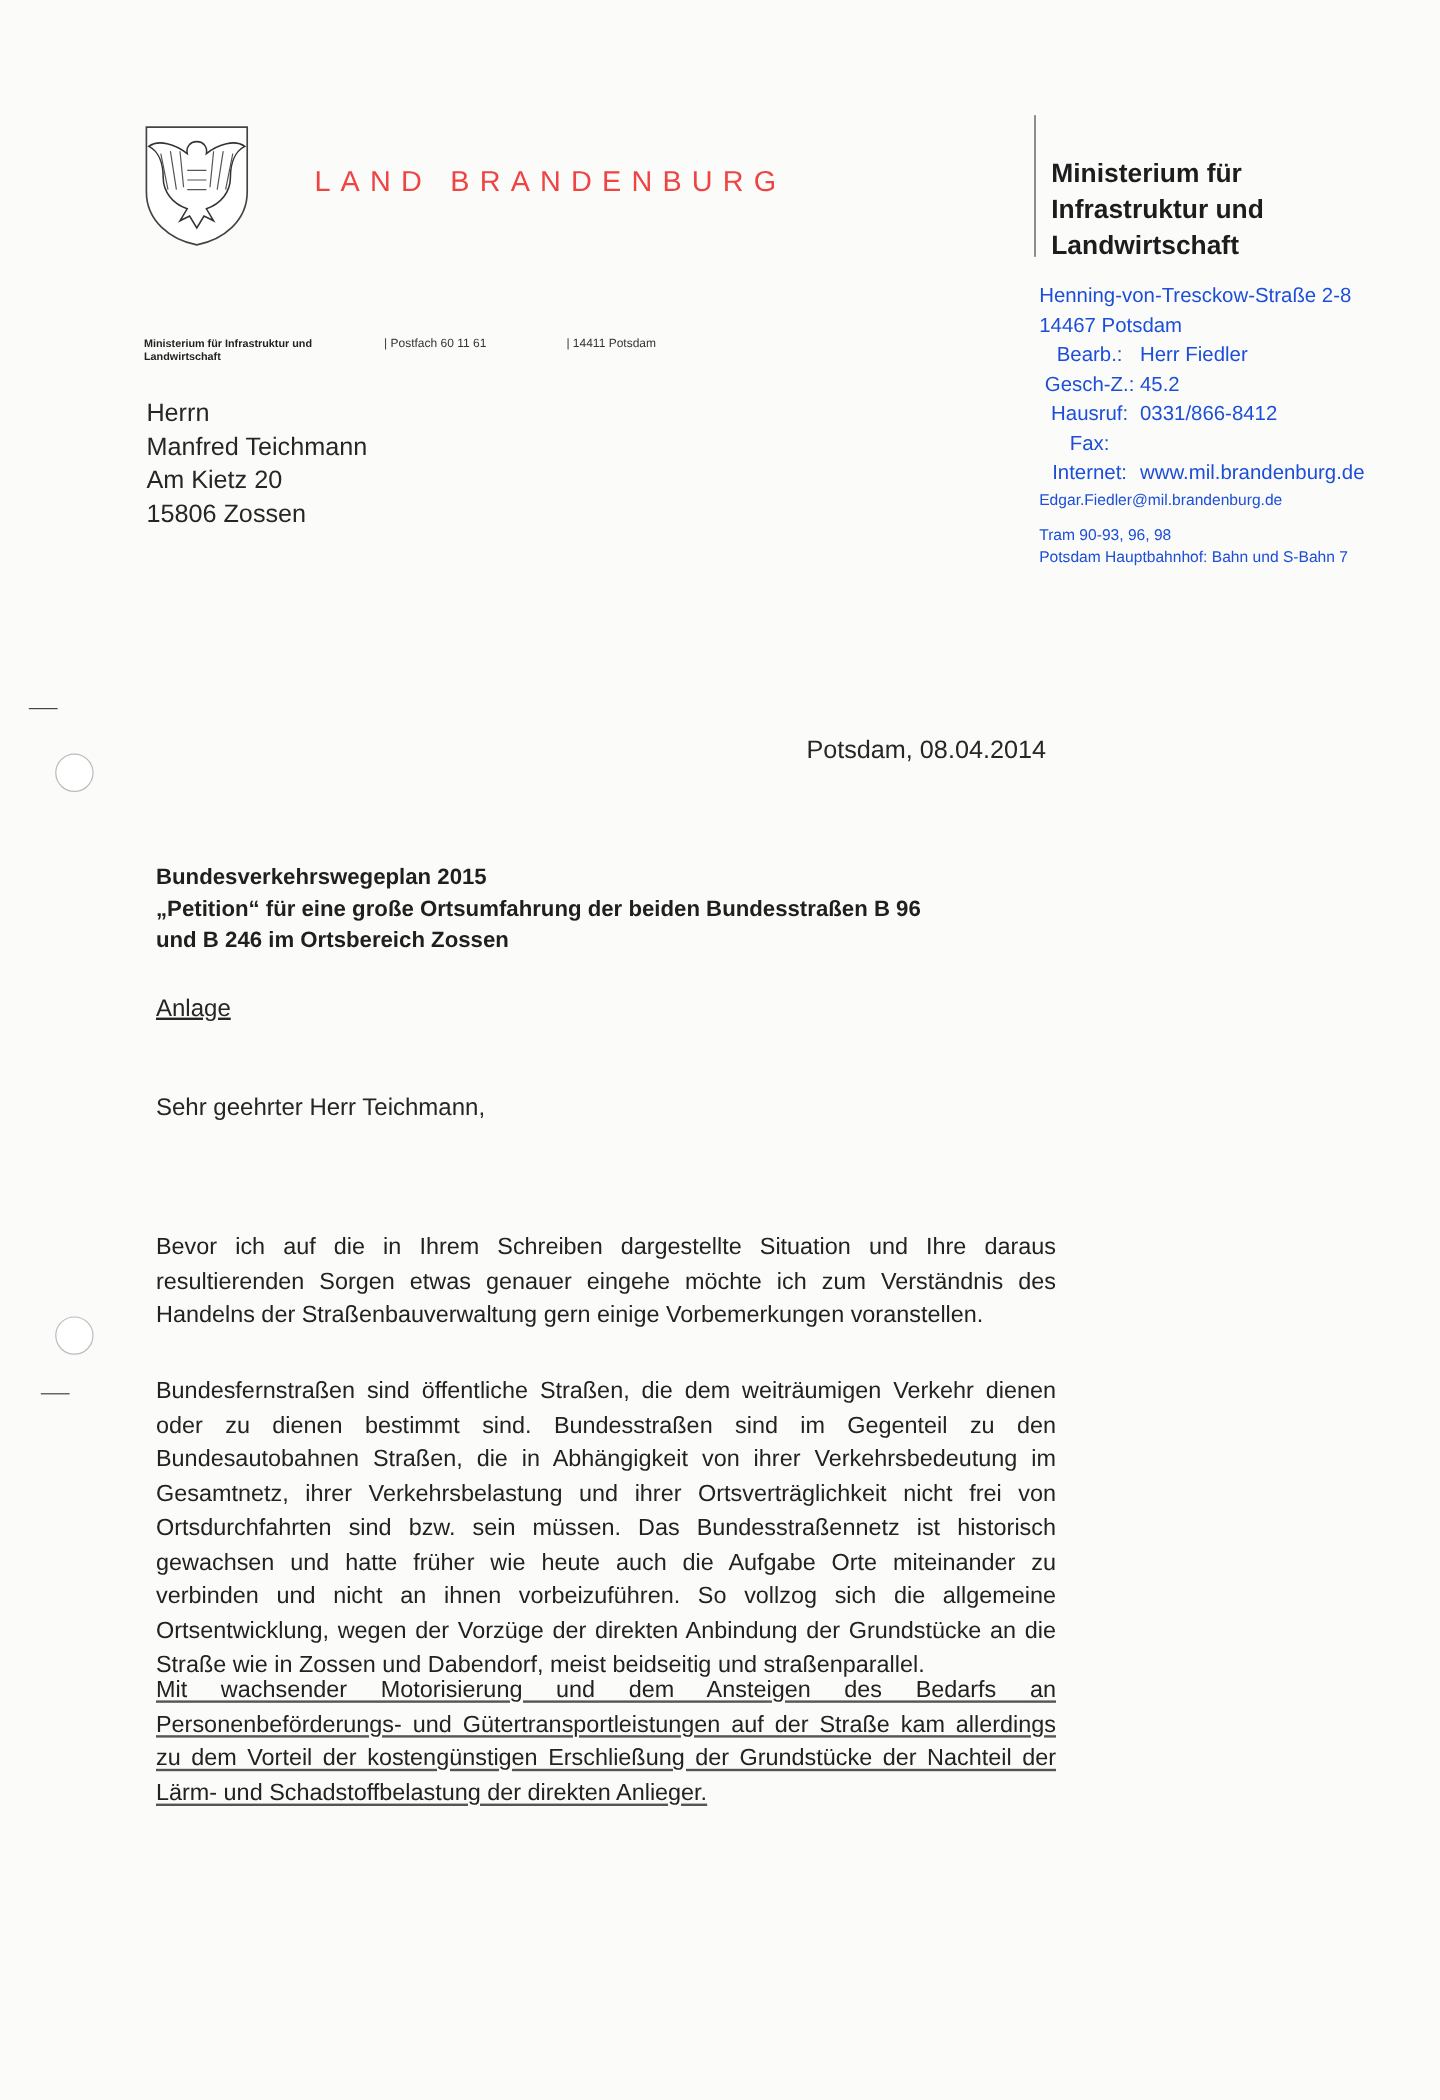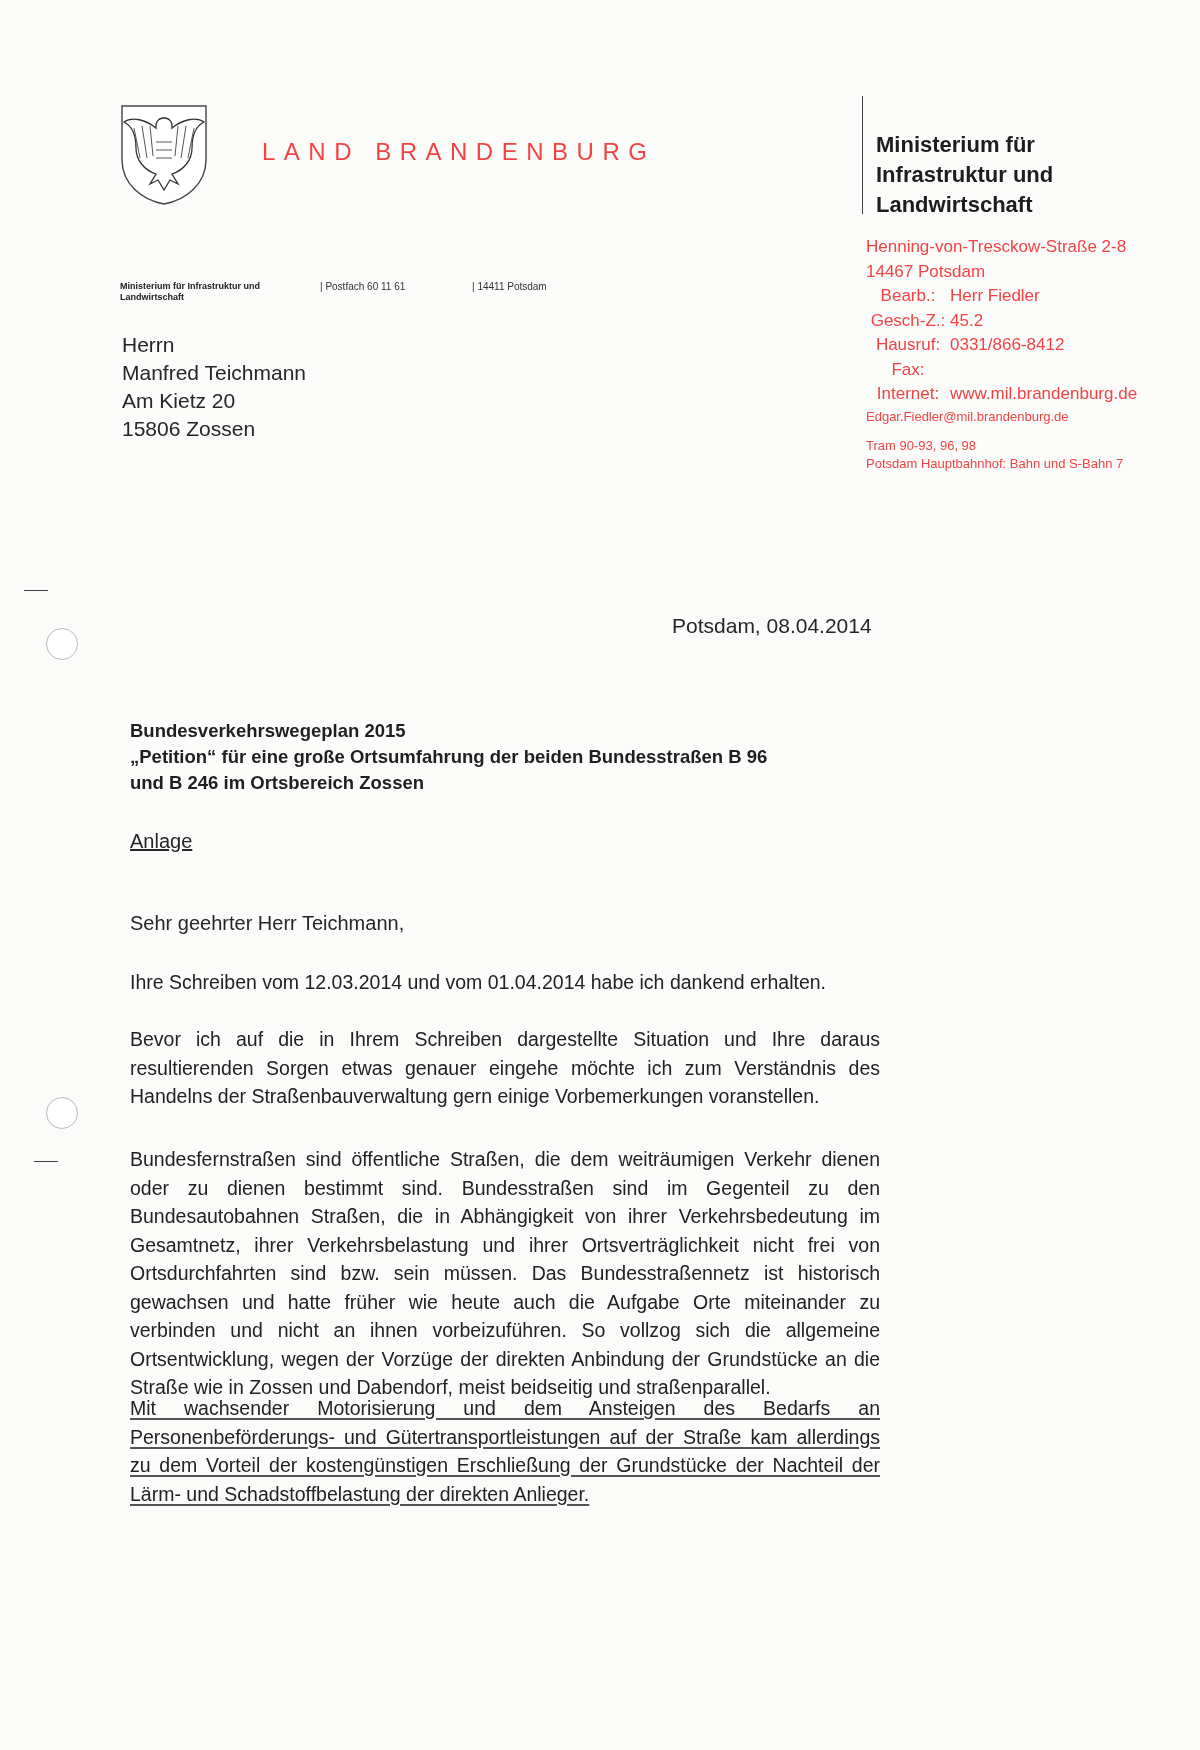--- a/index.html
+++ b/index.html
@@ -13,21 +13,21 @@
     .abs { position: absolute; }
 
     
     .crest { left: 118px; top: 102px; width: 92px; height: 104px; }
 
     .land { left: 240px; top: 138px; font-size: 24px; letter-spacing: 8.5px; color: #ef4444; font-weight: normal; margin-left: 22px; }
 
     .vline { left: 862px; top: 96px; width: 1px; height: 118px; background: #444; }
     .ministry { left: 876px; top: 130px; font-size: 22px; font-weight: bold; line-height: 30px; color: #1d1d1d; }
 
-    .contact { left: 866px; top: 235px; font-size: 17px; line-height: 24.5px; color: #ef4444; }
+    .contact { left: 866px; top: 235px; font-size: 17px; line-height: 24.5px; color: #1d4ed8; }
     .contact .row { white-space: nowrap; }
     .contact .lbl { display: inline-block; width: 84px; text-align: center; }
     .contact .email { font-size: 13px; line-height: 18px; margin-top: 1px; }
     .contact .small { font-size: 13px; line-height: 18px; }
     .contact .gap { height: 11px; }
 
     .sender { left: 120px; top: 281px; font-size: 9px; font-weight: bold; line-height: 11px; color: #222; }
     .postfach { left: 320px; top: 281px; font-size: 10px; color: #333; }
     .plzort { left: 472px; top: 281px; font-size: 10px; color: #333; }
 
@@ -103,21 +103,20 @@
   <div class="abs subject">
     <div>Bundesverkehrswegeplan 2015</div>
     <div>„Petition“ für eine große Ortsumfahrung der beiden Bundesstraßen B 96</div>
     <div>und B 246 im Ortsbereich Zossen</div>
   </div>
 
   <div class="abs anlage">Anlage</div>
 
   <div class="abs salut">Sehr geehrter Herr Teichmann,</div>
 
-  <div class="abs body-text p1">Ihre Schreiben vom 12.03.2014 und vom 01.04.2014 habe ich dankend erhalten.</div>
   <div class="abs body-text p2">Bevor ich auf die in Ihrem Schreiben dargestellte Situation und Ihre daraus resultierenden Sorgen etwas genauer eingehe möchte ich zum Verständnis des Handelns der Straßenbauverwaltung gern einige Vorbemerkungen voranstellen.</div>
   <div class="abs body-text p3">Bundesfernstraßen sind öffentliche Straßen, die dem weiträumigen Verkehr dienen oder zu dienen bestimmt sind. Bundesstraßen sind im Gegenteil zu den Bundesautobahnen Straßen, die in Abhängigkeit von ihrer Verkehrsbedeutung im Gesamtnetz, ihrer Verkehrsbelastung und ihrer Ortsverträglichkeit nicht frei von Ortsdurchfahrten sind bzw. sein müssen. Das Bundesstraßennetz ist historisch gewachsen und hatte früher wie heute auch die Aufgabe Orte miteinander zu verbinden und nicht an ihnen vorbeizuführen. So vollzog sich die allgemeine Ortsentwicklung, wegen der Vorzüge der direkten Anbindung der Grundstücke an die Straße wie in Zossen und Dabendorf, meist beidseitig und straßenparallel.</div>
   <div class="abs body-text p4">Mit wachsender Motorisierung und dem Ansteigen des Bedarfs an Personenbeförderungs- und Gütertransportleistungen auf der Straße kam allerdings zu dem Vorteil der kostengünstigen Erschließung der Grundstücke der Nachteil der Lärm- und Schadstoffbelastung der direkten Anlieger.</div>
 
   <div class="abs mark" style="left:24px; top:590px; width:24px;"></div>
   <div class="abs punch" style="left:46px; top:628px;"></div>
   <div class="abs punch" style="left:46px; top:1097px;"></div>
   <div class="abs mark" style="left:34px; top:1161px; width:24px;"></div>
 </div>
 

